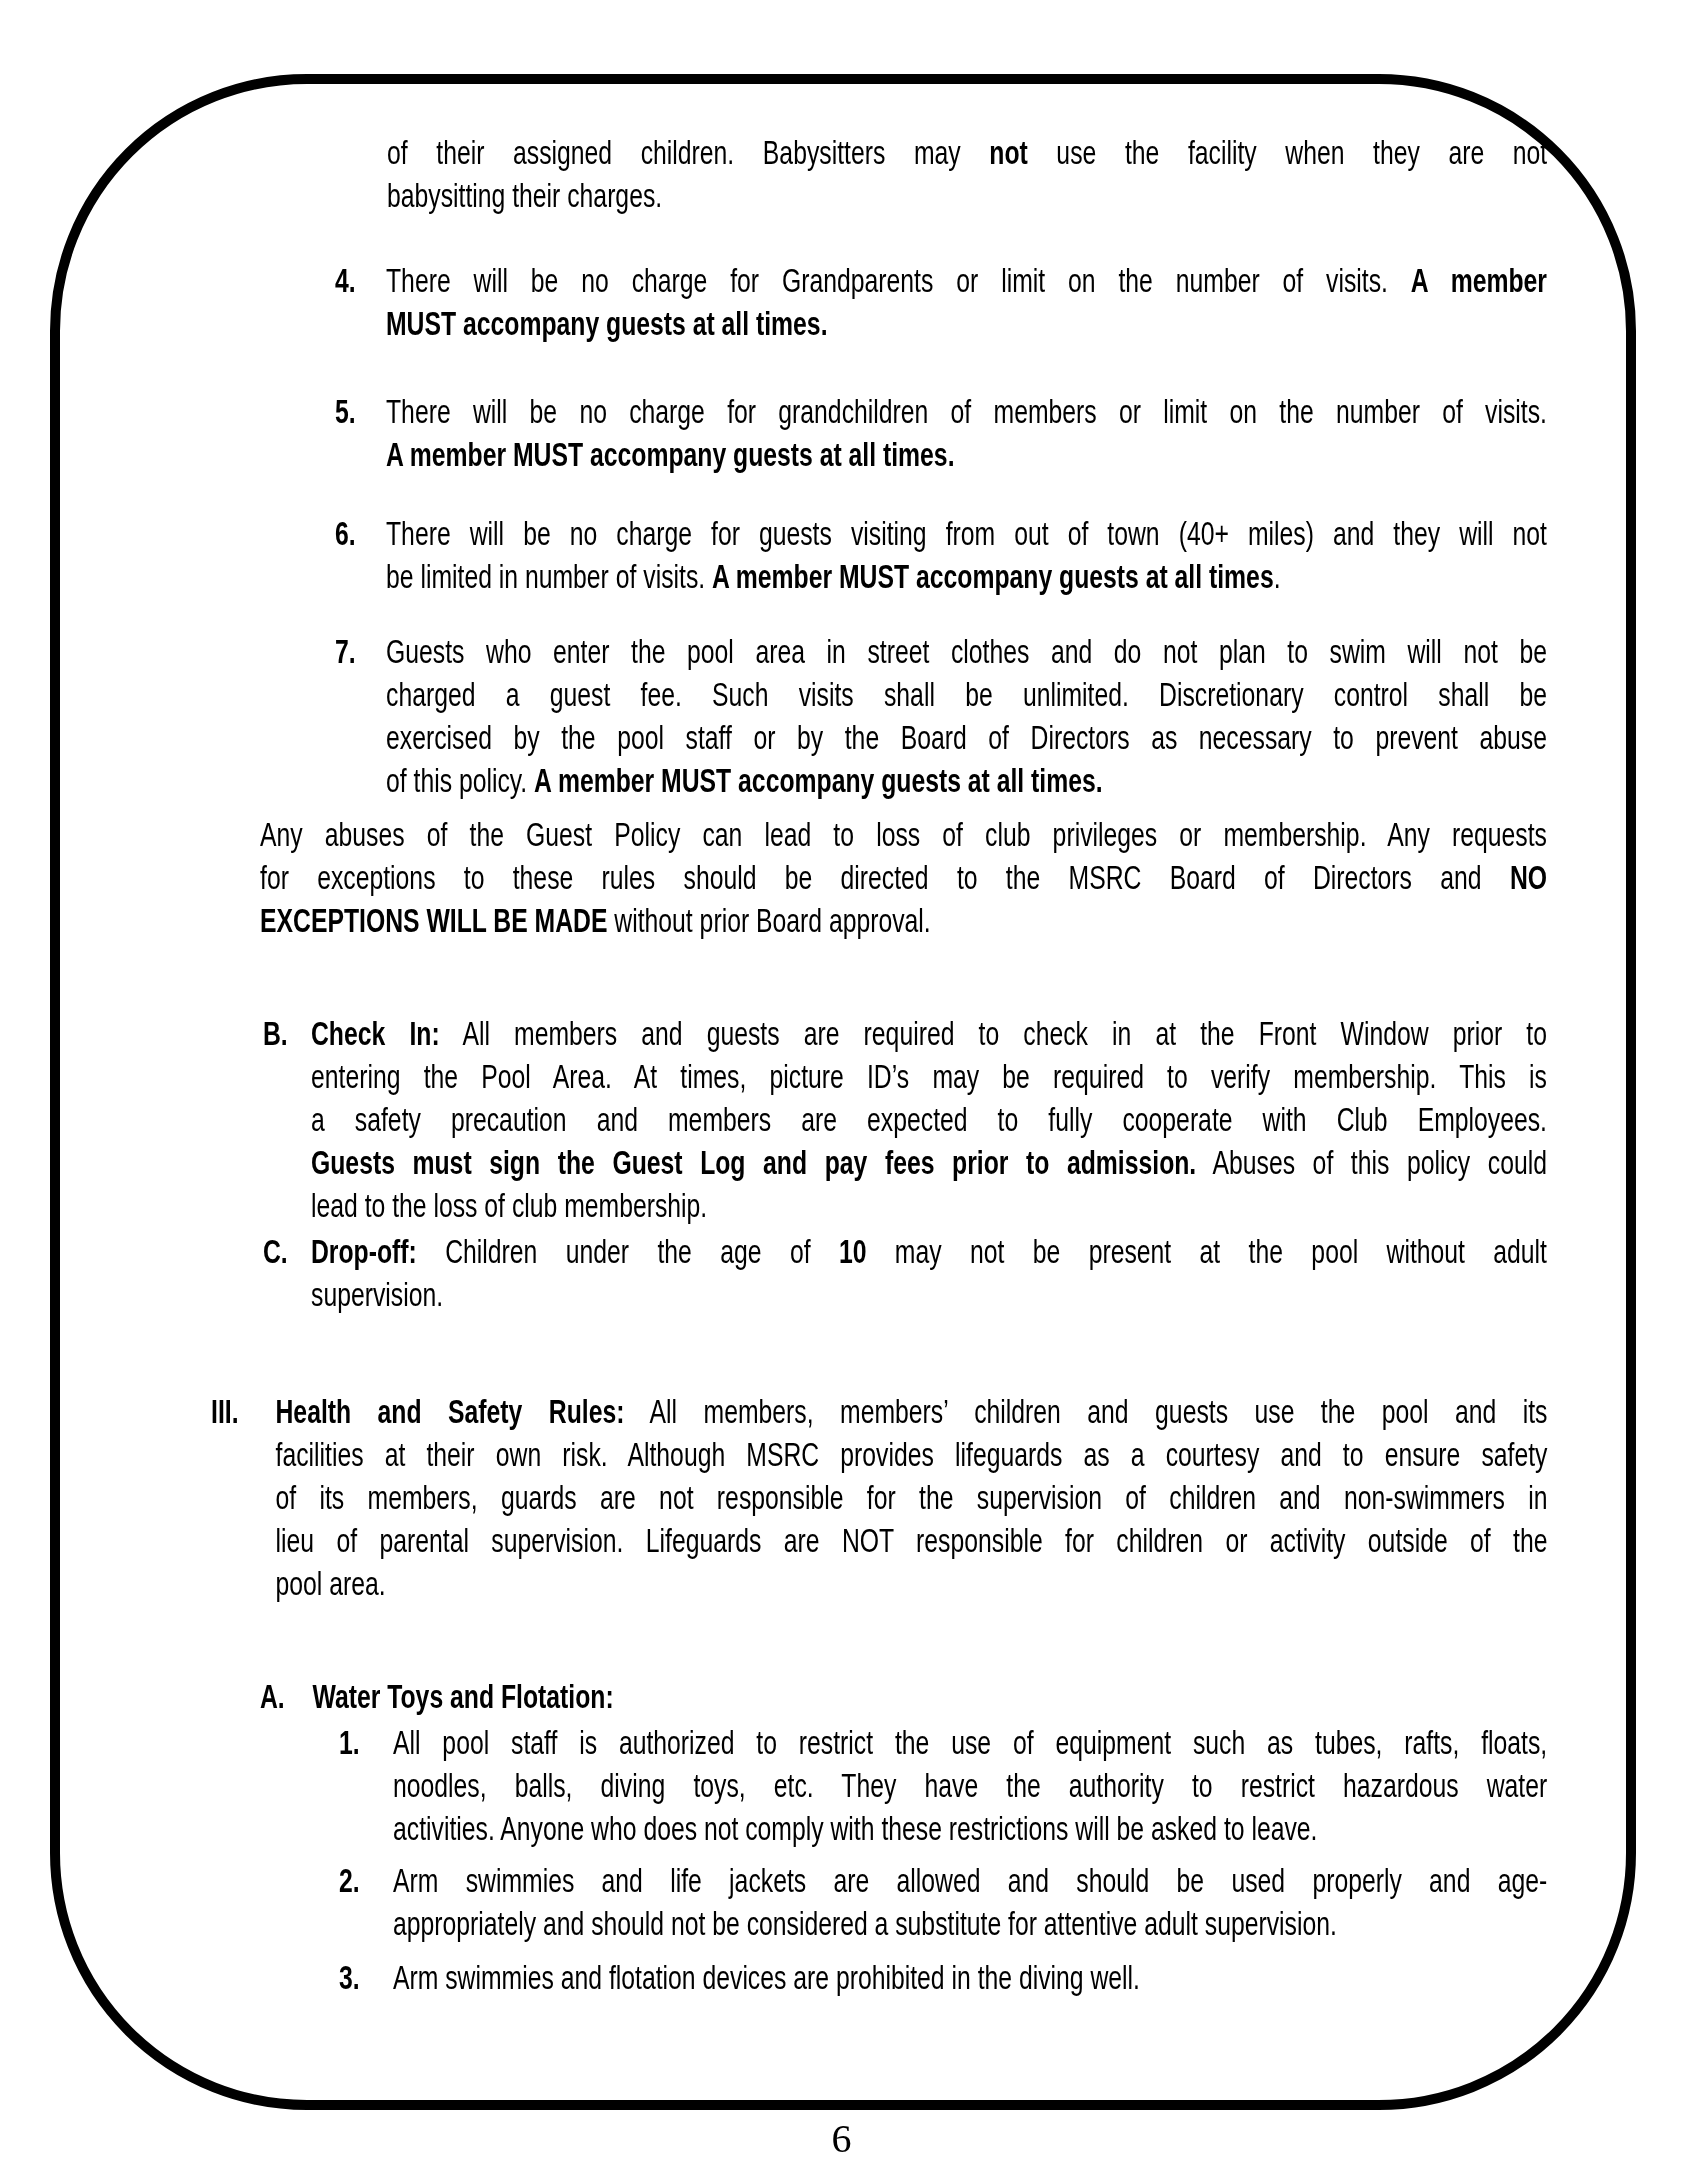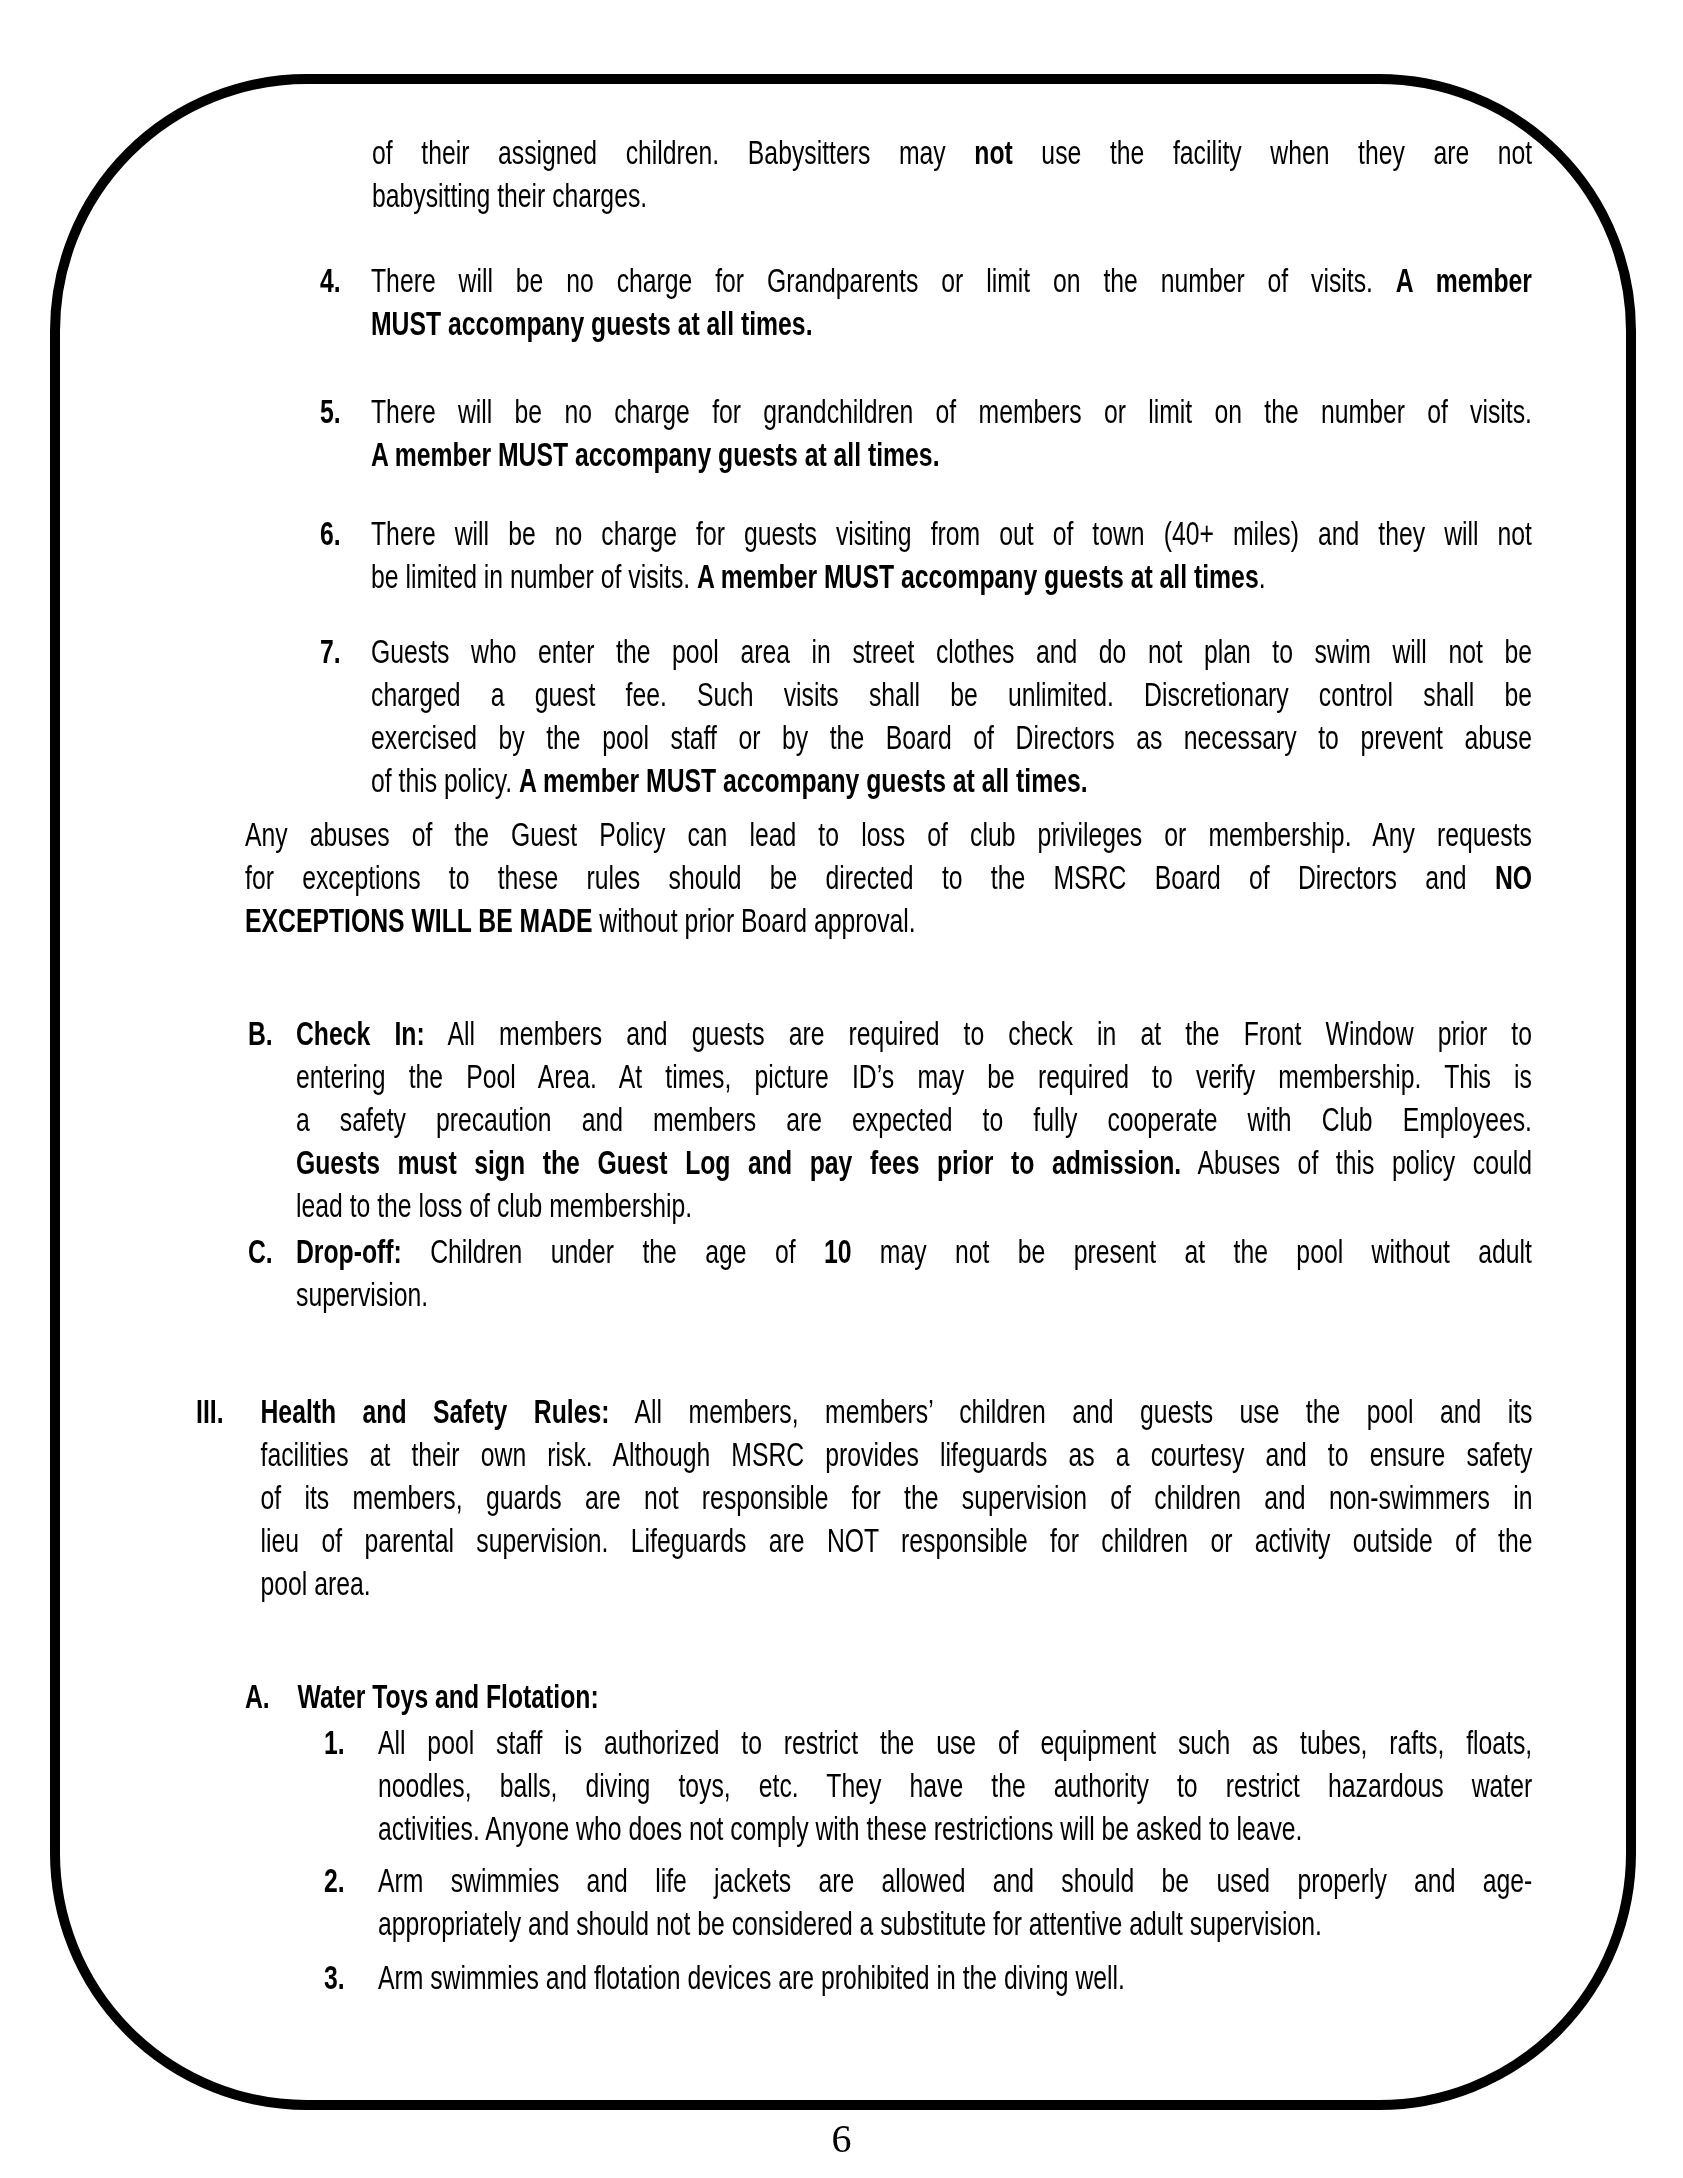--- a/index.html
+++ b/index.html
@@ -20,21 +20,21 @@
     left: 50px;
     top: 74px;
     width: 1586px;
     height: 2036px;
     box-sizing: border-box;
     border: 10px solid #000000;
     border-radius: 257px;
   }
   .content {
     position: absolute;
-    left: 56px;
+    left: 71px;
     top: 83px;
     width: 1568px;
   }
   .para {
     display: flex;
     align-items: flex-start;
     font-size: 33px;
     line-height: 43px;
     transform: scaleX(0.75);
     transform-origin: 0 0;

